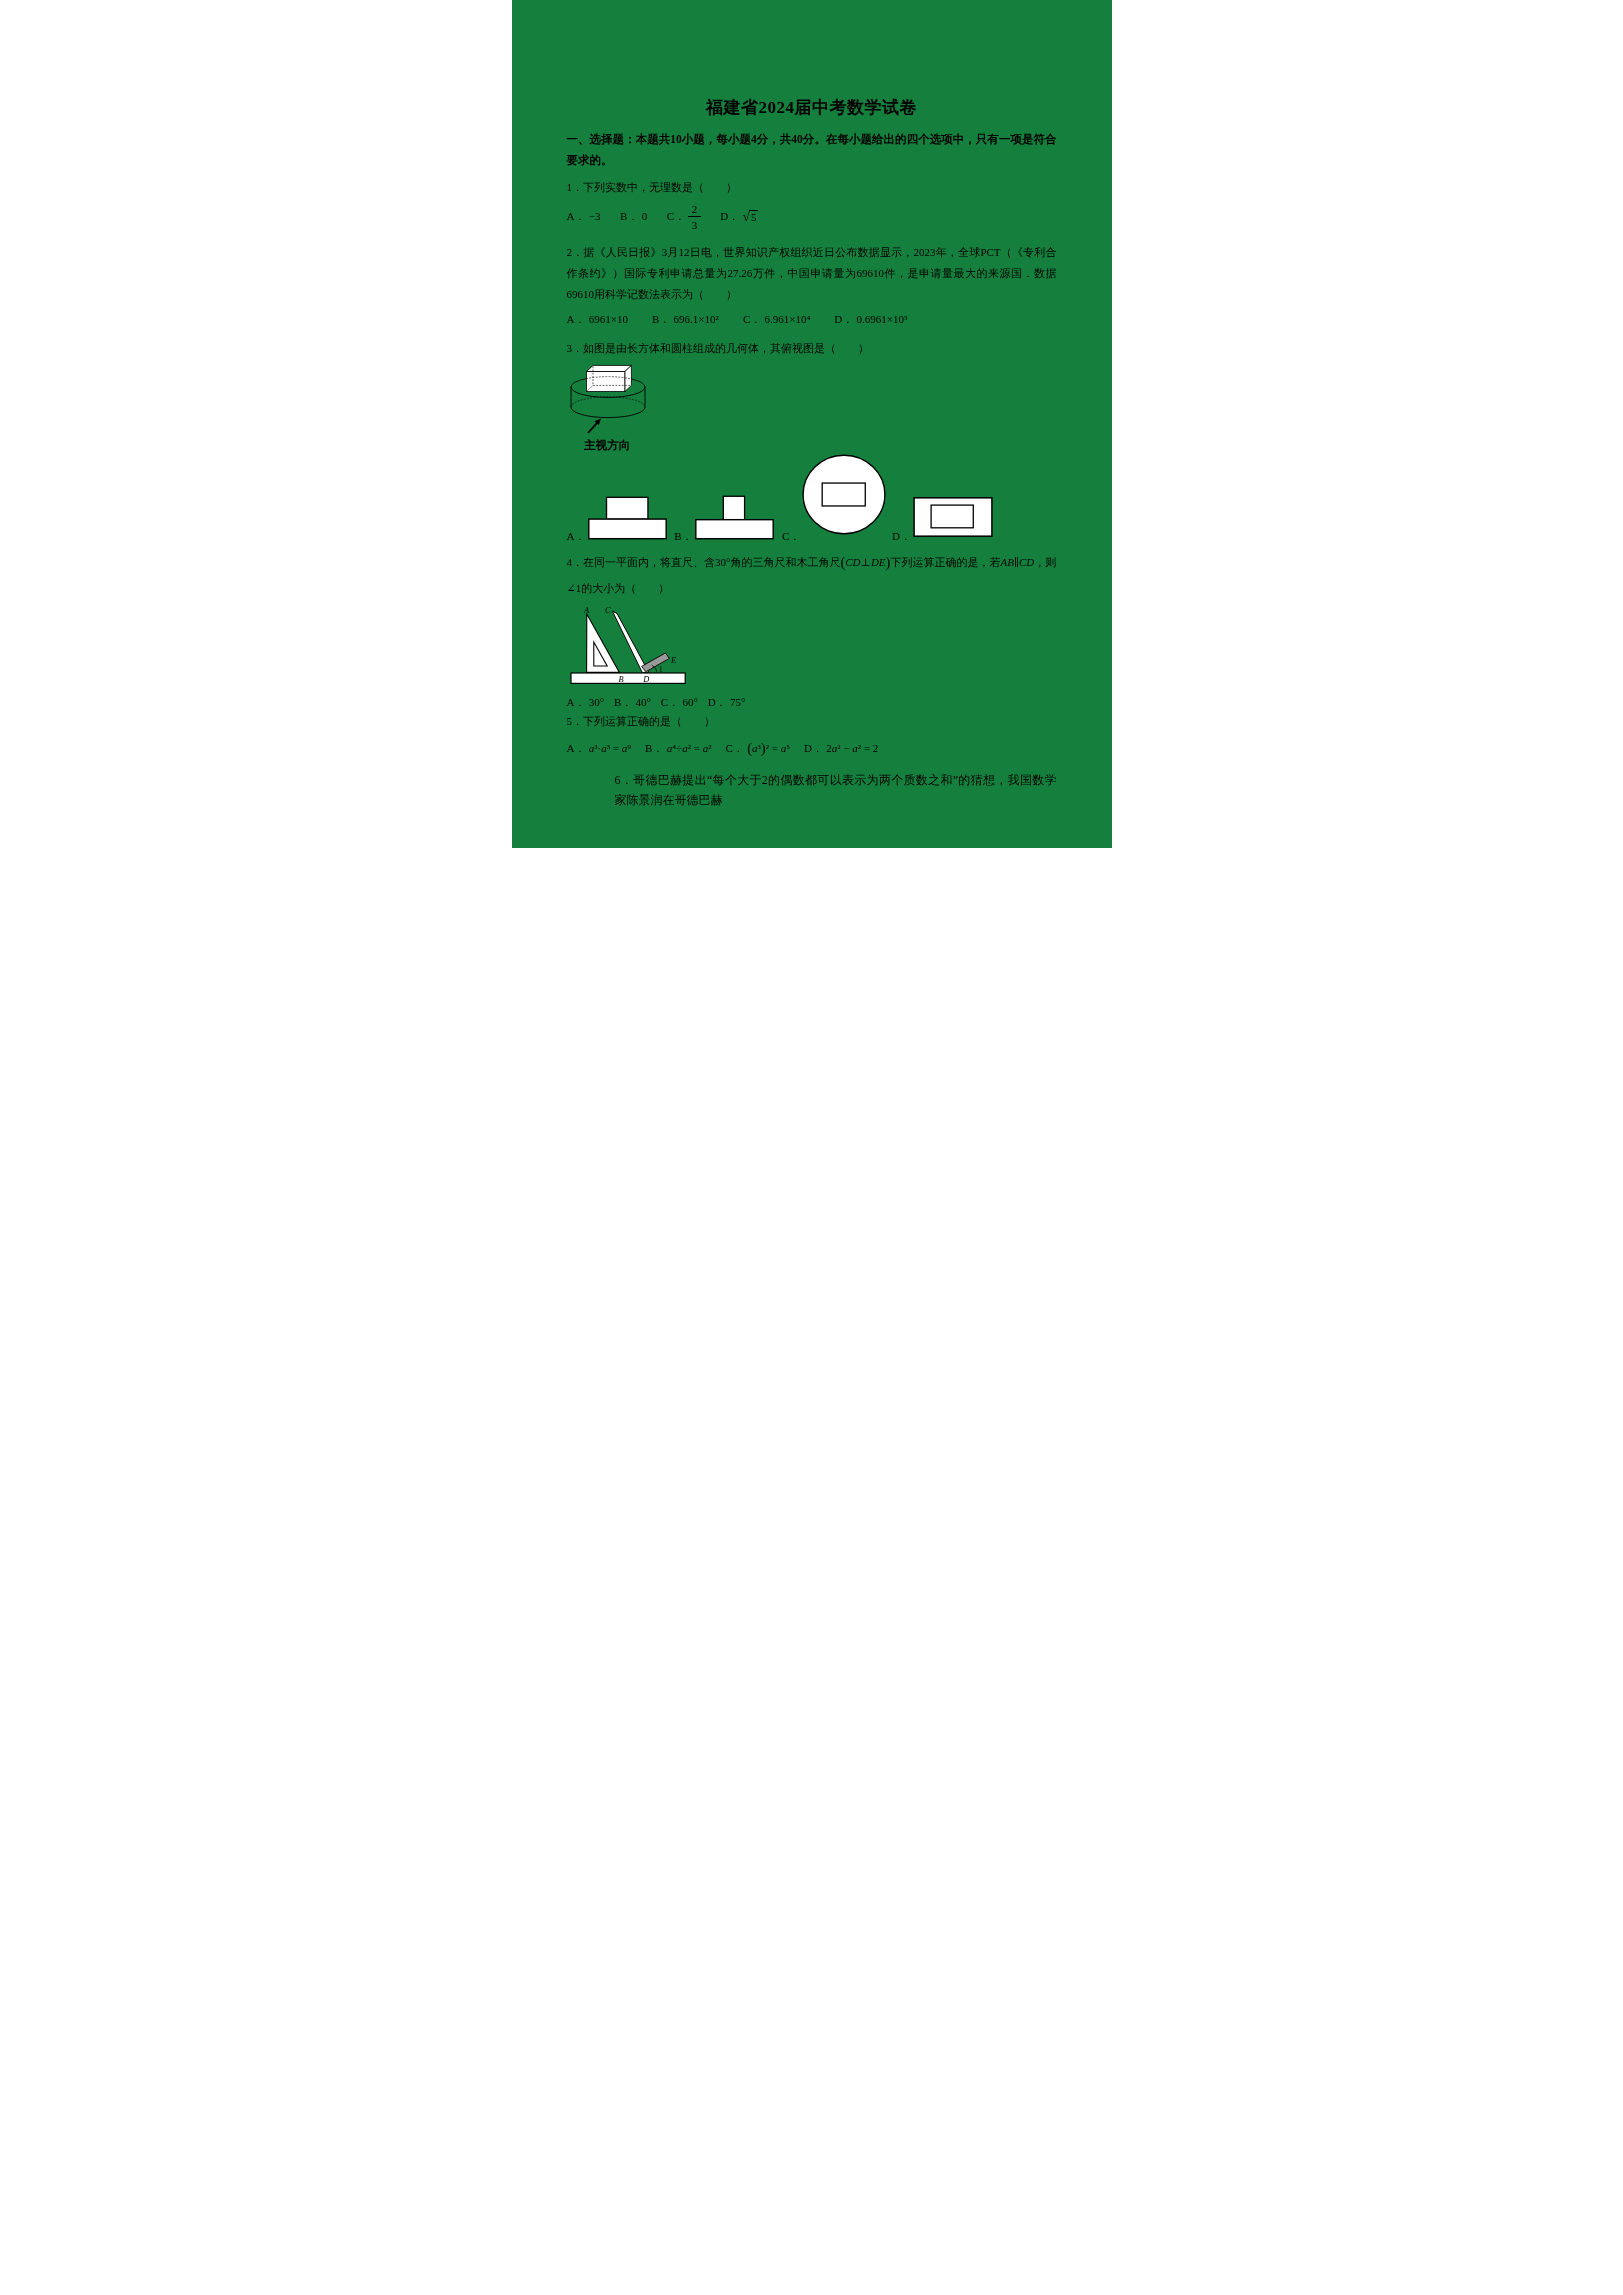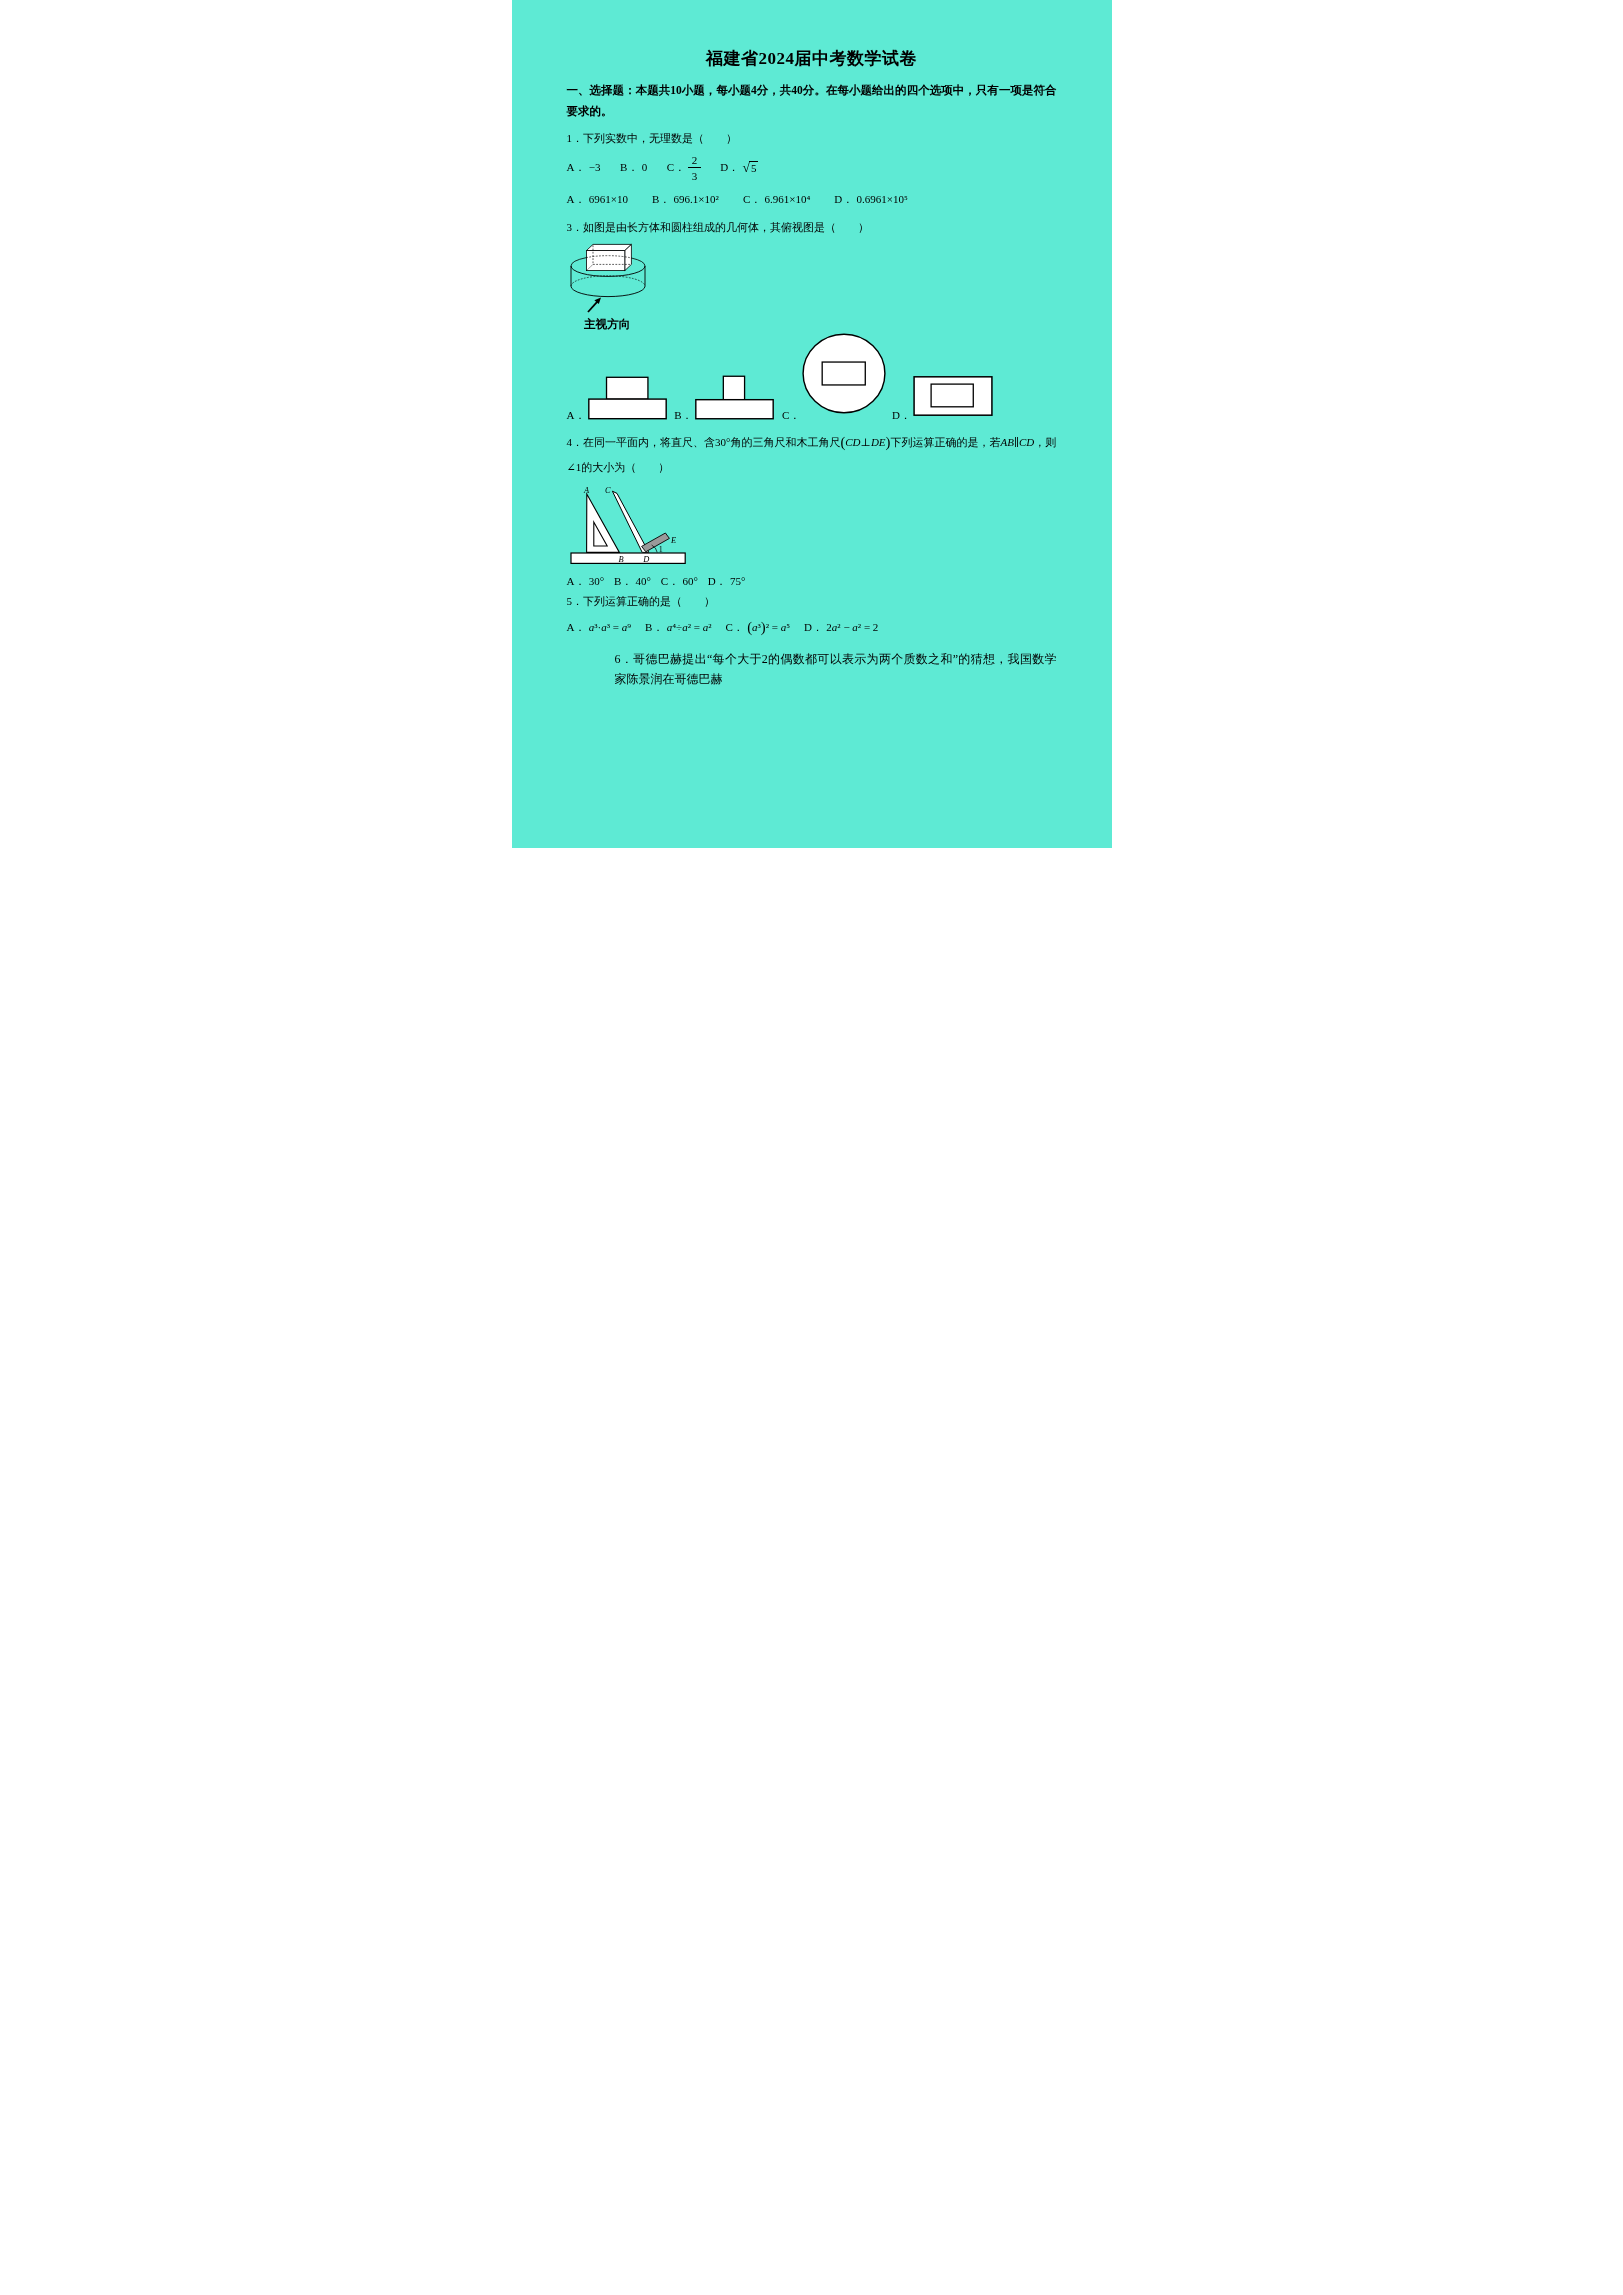--- a/index.html
+++ b/index.html
@@ -1,18 +1,18 @@
 <!DOCTYPE html>
 <html style="font-size:8.7px"><head>
 <meta charset="utf-8">
 <style>
   html,body{margin:0;padding:0;background:#ffffff;}
   .sheet{
-    width:600px;height:848px;margin:0 auto;background:#5eead4;color:#000;
-    box-sizing:border-box;padding:47px 55px 0 55px;overflow:hidden;
+    width:600px;height:848px;margin:0 auto;background:#15803d;color:#000;
+    box-sizing:border-box;padding:96px 55px 0 55px;overflow:hidden;
     font-family:"Liberation Serif","DejaVu Serif",serif;font-size:11px;line-height:19.6px;
   }
   .doc-title{text-align:center;font-size:17px;font-weight:bold;line-height:23px;letter-spacing:0.5px;}
   .sec-head{margin-top:9.8px;font-weight:bold;font-size:11.5px;line-height:21px;text-align:justify;font-family:Liberation Serif, serif;}
   .stem{margin-top:7px;text-align:justify;}
   .stem-wide{line-height:21px;}
   .opt-row{display:flex;align-items:center;margin-top:3.3px;}
   .opt{display:inline-flex;align-items:center;white-space:nowrap;}
   .opt .lab{margin-right:3.3px;}
   .frac{display:inline-flex;flex-direction:column;align-items:center;line-height:12.5px;margin:2.2px 0;}
@@ -68,20 +68,21 @@
       </span>
     <span class="opt">
         <span class="lab">D．</span>
         <span class="sqrt">
           <span class="sign">√</span>
           <span class="rad">5</span>
         </span>
       </span>
   </div>
 
+  <div class="stem stem-wide" style="margin-top:8.7px;">2．据《人民日报》3月12日电，世界知识产权组织近日公布数据显示，2023年，全球PCT（《专利合作条约》）国际专利申请总量为27.26万件，中国申请量为69610件，是申请量最大的来源国．数据69610用科学记数法表示为（　　）</div>
   <div class="opt-row gap-q2" style="margin-top:5.5px;">
     <span class="opt">
         <span class="lab">A．</span>
         <span>6961×10</span>
       </span>
     <span class="opt">
         <span class="lab">B．</span>
         <span>696.1×10²</span>
       </span>
     <span class="opt">

